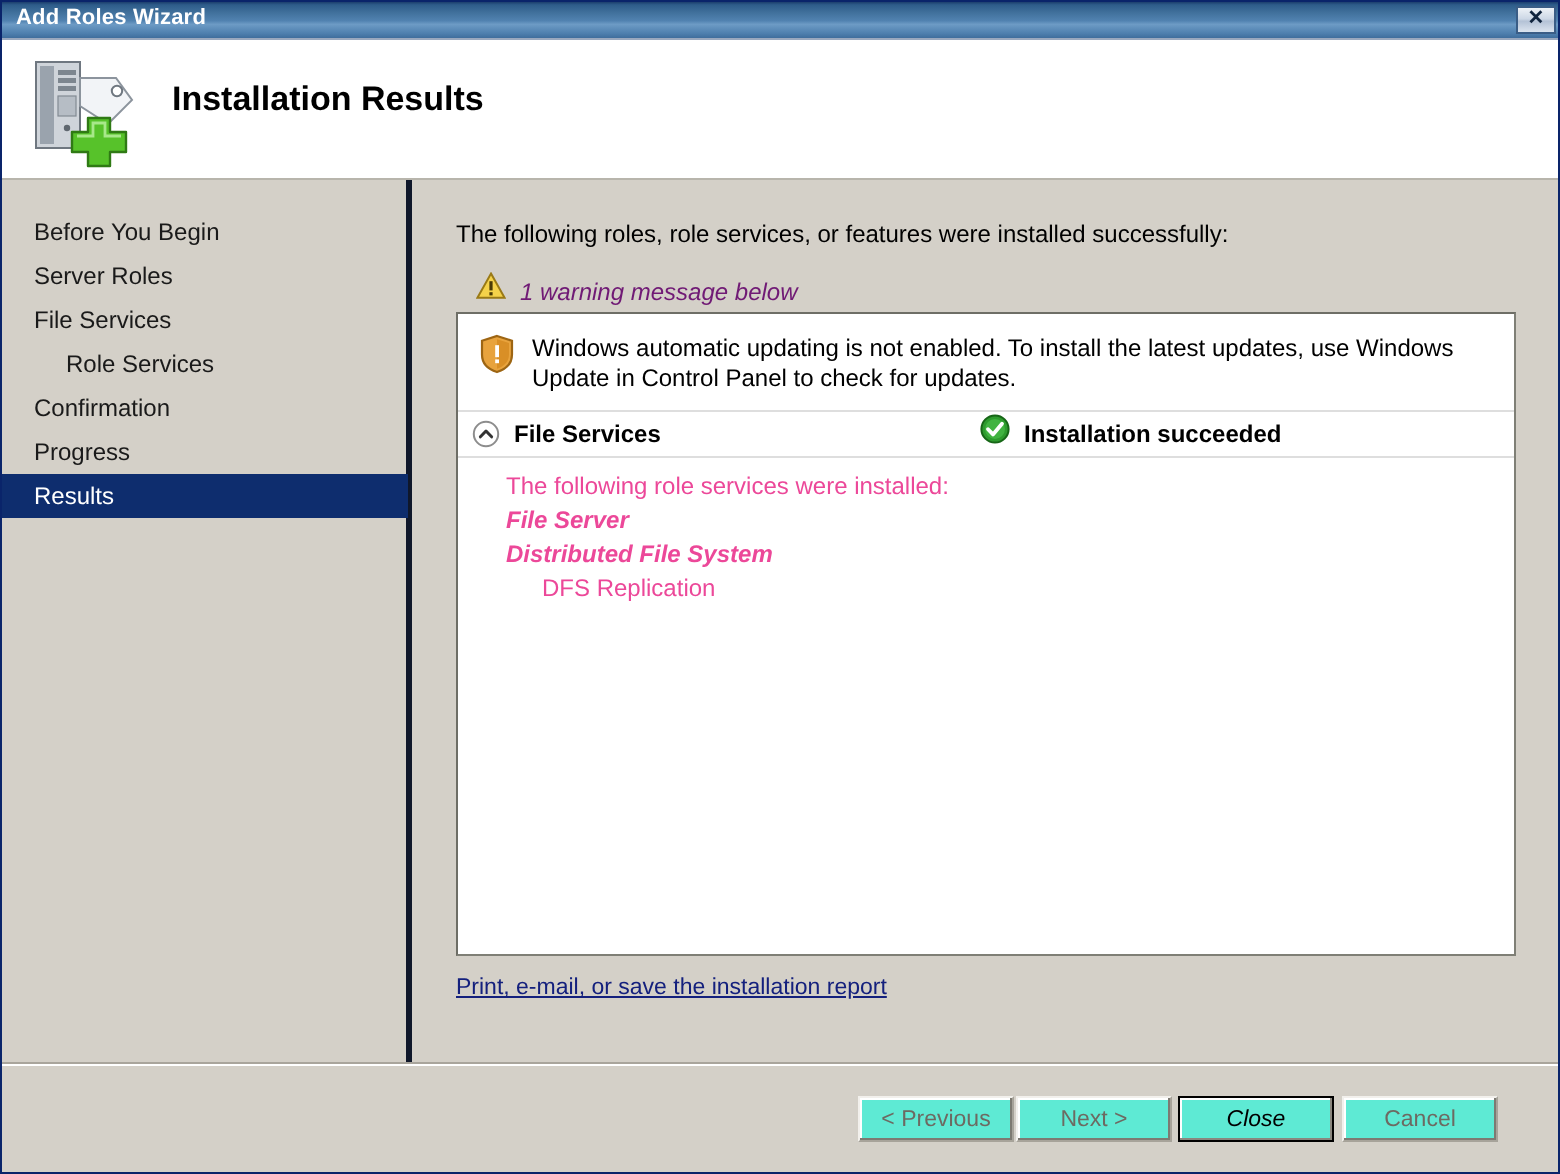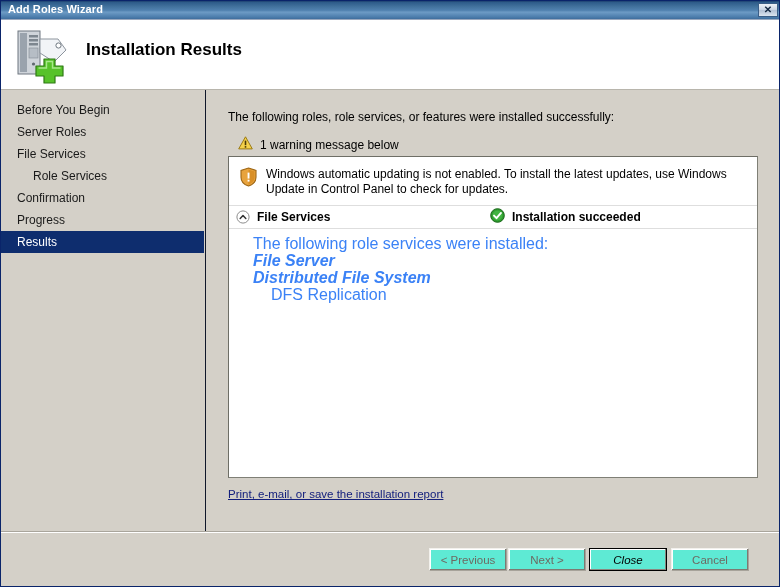--- a/index.html
+++ b/index.html
@@ -90,23 +90,23 @@
     white-space: nowrap;
   }
 
   
   .sidebar {
     position: absolute;
     left: 0; top: 89px;
     width: 208px;
     bottom: 0;
     background: #d4d0c8;
-    border-right: 4px solid #0f172a;
-    box-sizing: border-box;
-    padding-top: 9px;
+    border-right: 6px solid #0f172a;
+    box-sizing: border-box;
+    padding-top: 15px;
   }
   .nav-item {
     height: 22px;
     line-height: 22px;
     padding-left: 16px;
     font-size: 12px;
     color: #1a1a1a;
     white-space: nowrap;
     cursor: default;
     box-sizing: border-box;
@@ -138,22 +138,23 @@
   }
   .warning-line {
     position: absolute;
     left: 32px; top: 46px;
     display: flex;
     align-items: center;
     gap: 7px;
   }
   .warning-line-text {
     font-size: 12px;
-    color: #000000;
-    white-space: nowrap;
+    color: #701a75;
+    white-space: nowrap;
+    font-style: italic;
   }
 
   
   .results-panel {
     position: absolute;
     left: 22px; top: 66px;
     width: 530px;
     height: 322px;
     background: #ffffff;
     border: 1px solid #7f7f76;
@@ -206,22 +207,22 @@
   .group-status-text {
     font-size: 12px;
     font-weight: bold;
     color: #000000;
     white-space: nowrap;
   }
   .group-body {
     padding: 6px 0 0 24px;
   }
   .body-line {
-    font-size: 16px;
-    color: #3b82f6;
+    font-size: 12px;
+    color: #ec4899;
     line-height: 17px;
     white-space: nowrap;
   }
   .body-line.bold {
     font-weight: bold;
     font-style: italic;
   }
   .body-line.indent {
     padding-left: 18px;
   }

